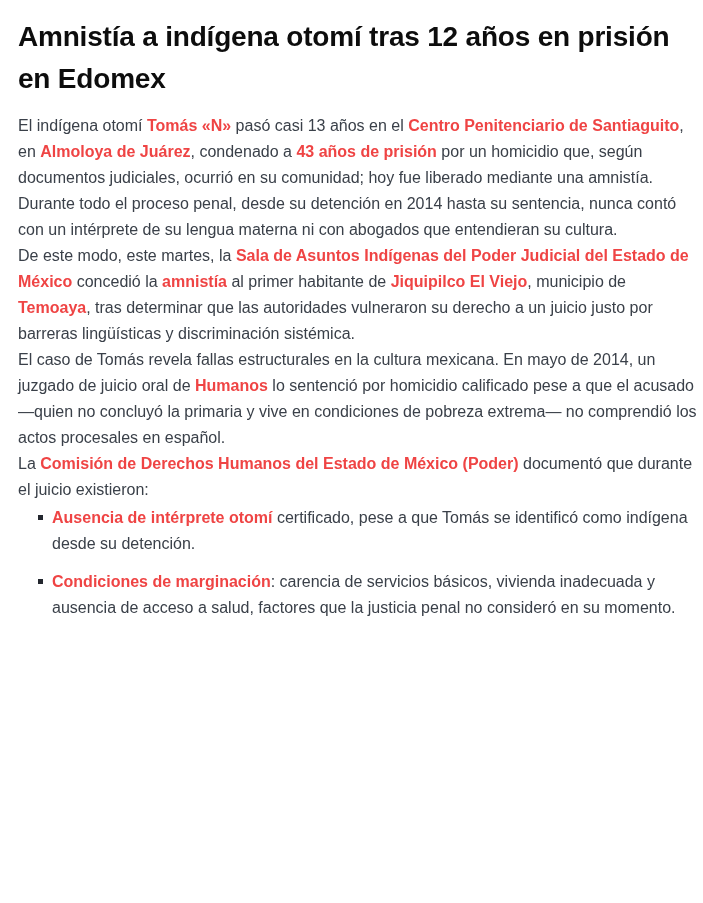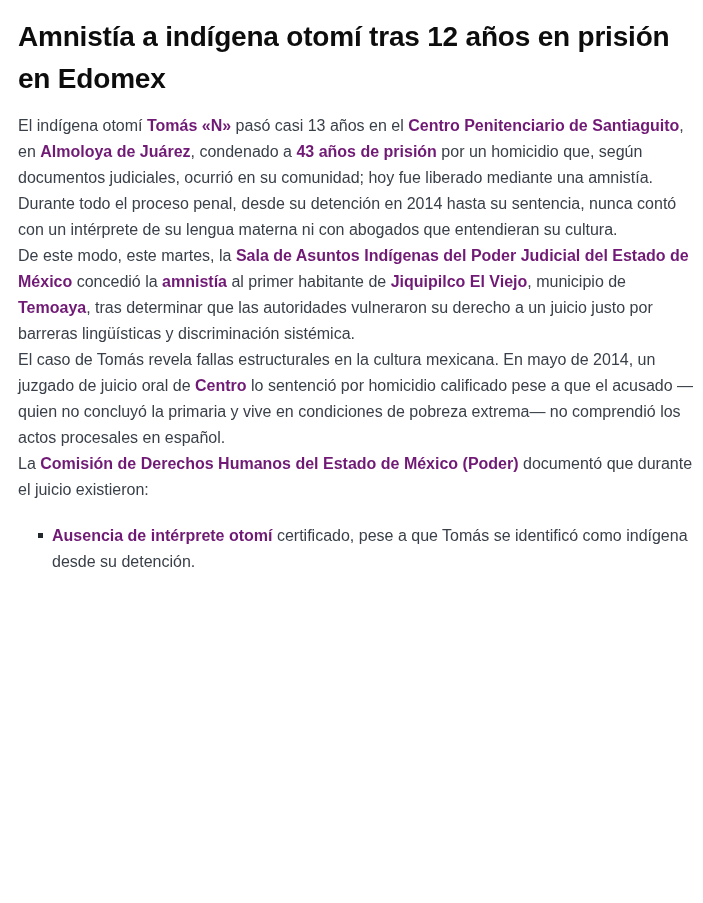--- a/index.html
+++ b/index.html
@@ -36,25 +36,25 @@
   }
   p.body-paragraph {
     font-size: 16px;
     line-height: 26px;
     color: #3a4049;
     margin: 0;
   }
   p.body-paragraph strong,
   ul.findings-list li strong {
     font-weight: 700;
-    color: #701a75;
+    color: #ef4444;
   }
   ul.findings-list {
     list-style: none;
-    margin: 20px 0 26px 0;
+    margin: 2px 0 26px 0;
     padding: 0;
   }
   ul.findings-list li {
     position: relative;
     padding-left: 34px;
     margin-bottom: 12px;
     font-size: 16px;
     line-height: 26px;
     color: #3a4049;
   }
@@ -76,22 +76,23 @@
 
 <div class="article">
 
   <h1 class="article-title">Amnistía a indígena otomí tras 12 años en prisión en Edomex</h1>
 
   <p class="body-paragraph"><span>El indígena otomí </span><strong>Tomás «N»</strong><span> pasó casi 13 años en el </span><strong>Centro Penitenciario de Santiaguito</strong><span>, en </span><strong>Almoloya de Juárez</strong><span>, condenado a </span><strong>43 años de prisión</strong><span> por un homicidio que, según documentos judiciales, ocurrió en su comunidad; hoy fue liberado mediante una amnistía. Durante todo el proceso penal, desde su detención en 2014 hasta su sentencia, nunca contó con un intérprete de su lengua materna ni con abogados que entendieran su cultura.</span></p>
 
   <p class="body-paragraph"><span>De este modo, este martes, la </span><strong>Sala de Asuntos Indígenas del Poder Judicial del Estado de México</strong><span> concedió la </span><strong>amnistía</strong><span> al primer habitante de </span><strong>Jiquipilco El Viejo</strong><span>, municipio de </span><strong>Temoaya</strong><span>, tras determinar que las autoridades vulneraron su derecho a un juicio justo por barreras lingüísticas y discriminación sistémica.</span></p>
 
 
-  <p class="body-paragraph"><span>El caso de Tomás revela fallas estructurales en la cultura mexicana. En mayo de 2014, un juzgado de juicio oral de </span><strong>Centro</strong><span> lo sentenció por homicidio calificado pese a que el acusado —quien no concluyó la primaria y vive en condiciones de pobreza extrema— no comprendió los actos procesales en español.</span></p>
+  <p class="body-paragraph"><span>El caso de Tomás revela fallas estructurales en la cultura mexicana. En mayo de 2014, un juzgado de juicio oral de </span><strong>Humanos</strong><span> lo sentenció por homicidio calificado pese a que el acusado —quien no concluyó la primaria y vive en condiciones de pobreza extrema— no comprendió los actos procesales en español.</span></p>
 
   <p class="body-paragraph"><span>La </span><strong>Comisión de Derechos Humanos del Estado de México (Poder)</strong><span> documentó que durante el juicio existieron:</span></p>
 
   <ul class="findings-list">
     <li><strong>Ausencia de intérprete otomí</strong><span> certificado, pese a que Tomás se identificó como indígena desde su detención.</span></li>
+    <li><strong>Condiciones de marginación</strong><span>: carencia de servicios básicos, vivienda inadecuada y ausencia de acceso a salud, factores que la justicia penal no consideró en su momento.</span></li>
   </ul>
 
 
 </div>
 
 </body></html>

